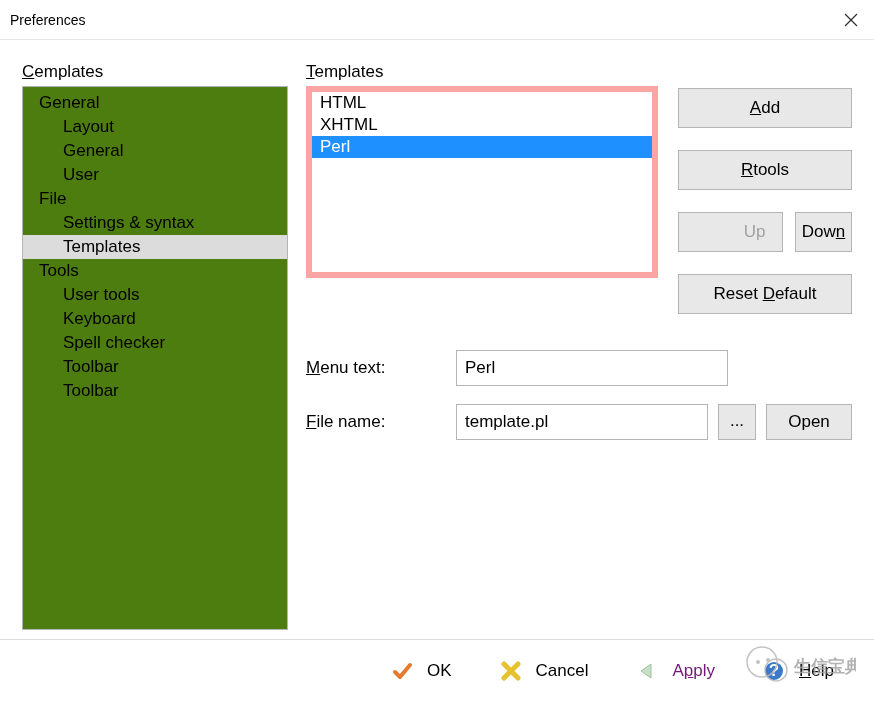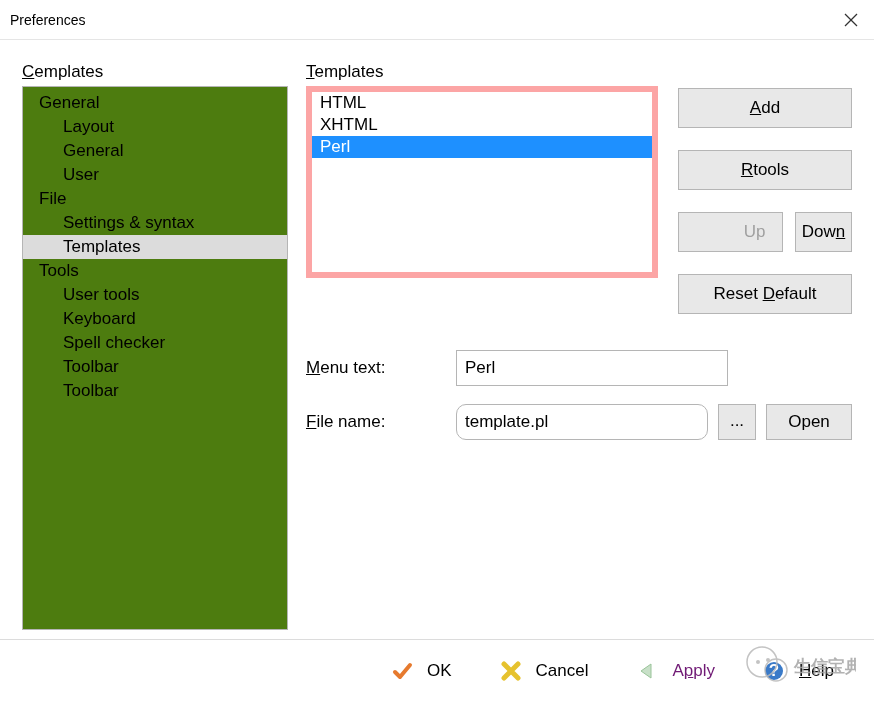--- a/index.html
+++ b/index.html
@@ -33,21 +33,21 @@
 .btn-row2 { display: flex; gap: 12px; }
 .btn-row2 .btn { flex: 1; }
 .btn.disabled { color: #a0a0a0; padding-left: 48px; }
 
 .form { margin-top: 36px; display: flex; flex-direction: column; gap: 18px; }
 .form-row { display: flex; align-items: center; gap: 10px; }
 .form-row .flabel { width: 140px; }
 .form-row .finput { flex: 1; max-width: 272px; height: 36px; border: 1px solid #b5b5b5; padding: 4px 8px; background: #fff; }
 .form-row .dots { width: 38px; height: 36px; border: 1px solid #b5b5b5; background: #e8e8e8; text-align: center; line-height: 32px; cursor: default; }
 .form-row .open { width: 86px; height: 36px; border: 1px solid #b5b5b5; background: #e8e8e8; text-align: center; line-height: 34px; cursor: default; }
-.long-row .finput { max-width: 270px; border-radius: 10px; }
+.long-row .finput { max-width: 270px; }
 
 .u { text-decoration: underline; }
 
 .footer { position: absolute; bottom: 0; left: 0; right: 0; height: 62px; border-top: 1px solid #dcdcdc; display: flex; align-items: center; justify-content: flex-end; gap: 48px; padding-right: 40px; margin-top: 31px; }
 .fbtn { display: flex; align-items: center; gap: 14px; cursor: default; }
 .fbtn.disabled span { color: #701a75; }
 
 .watermark { position: absolute; right: 18px; bottom: 8px; opacity: .85; pointer-events: none; font-weight: bold; }
 </style>
 </head>

